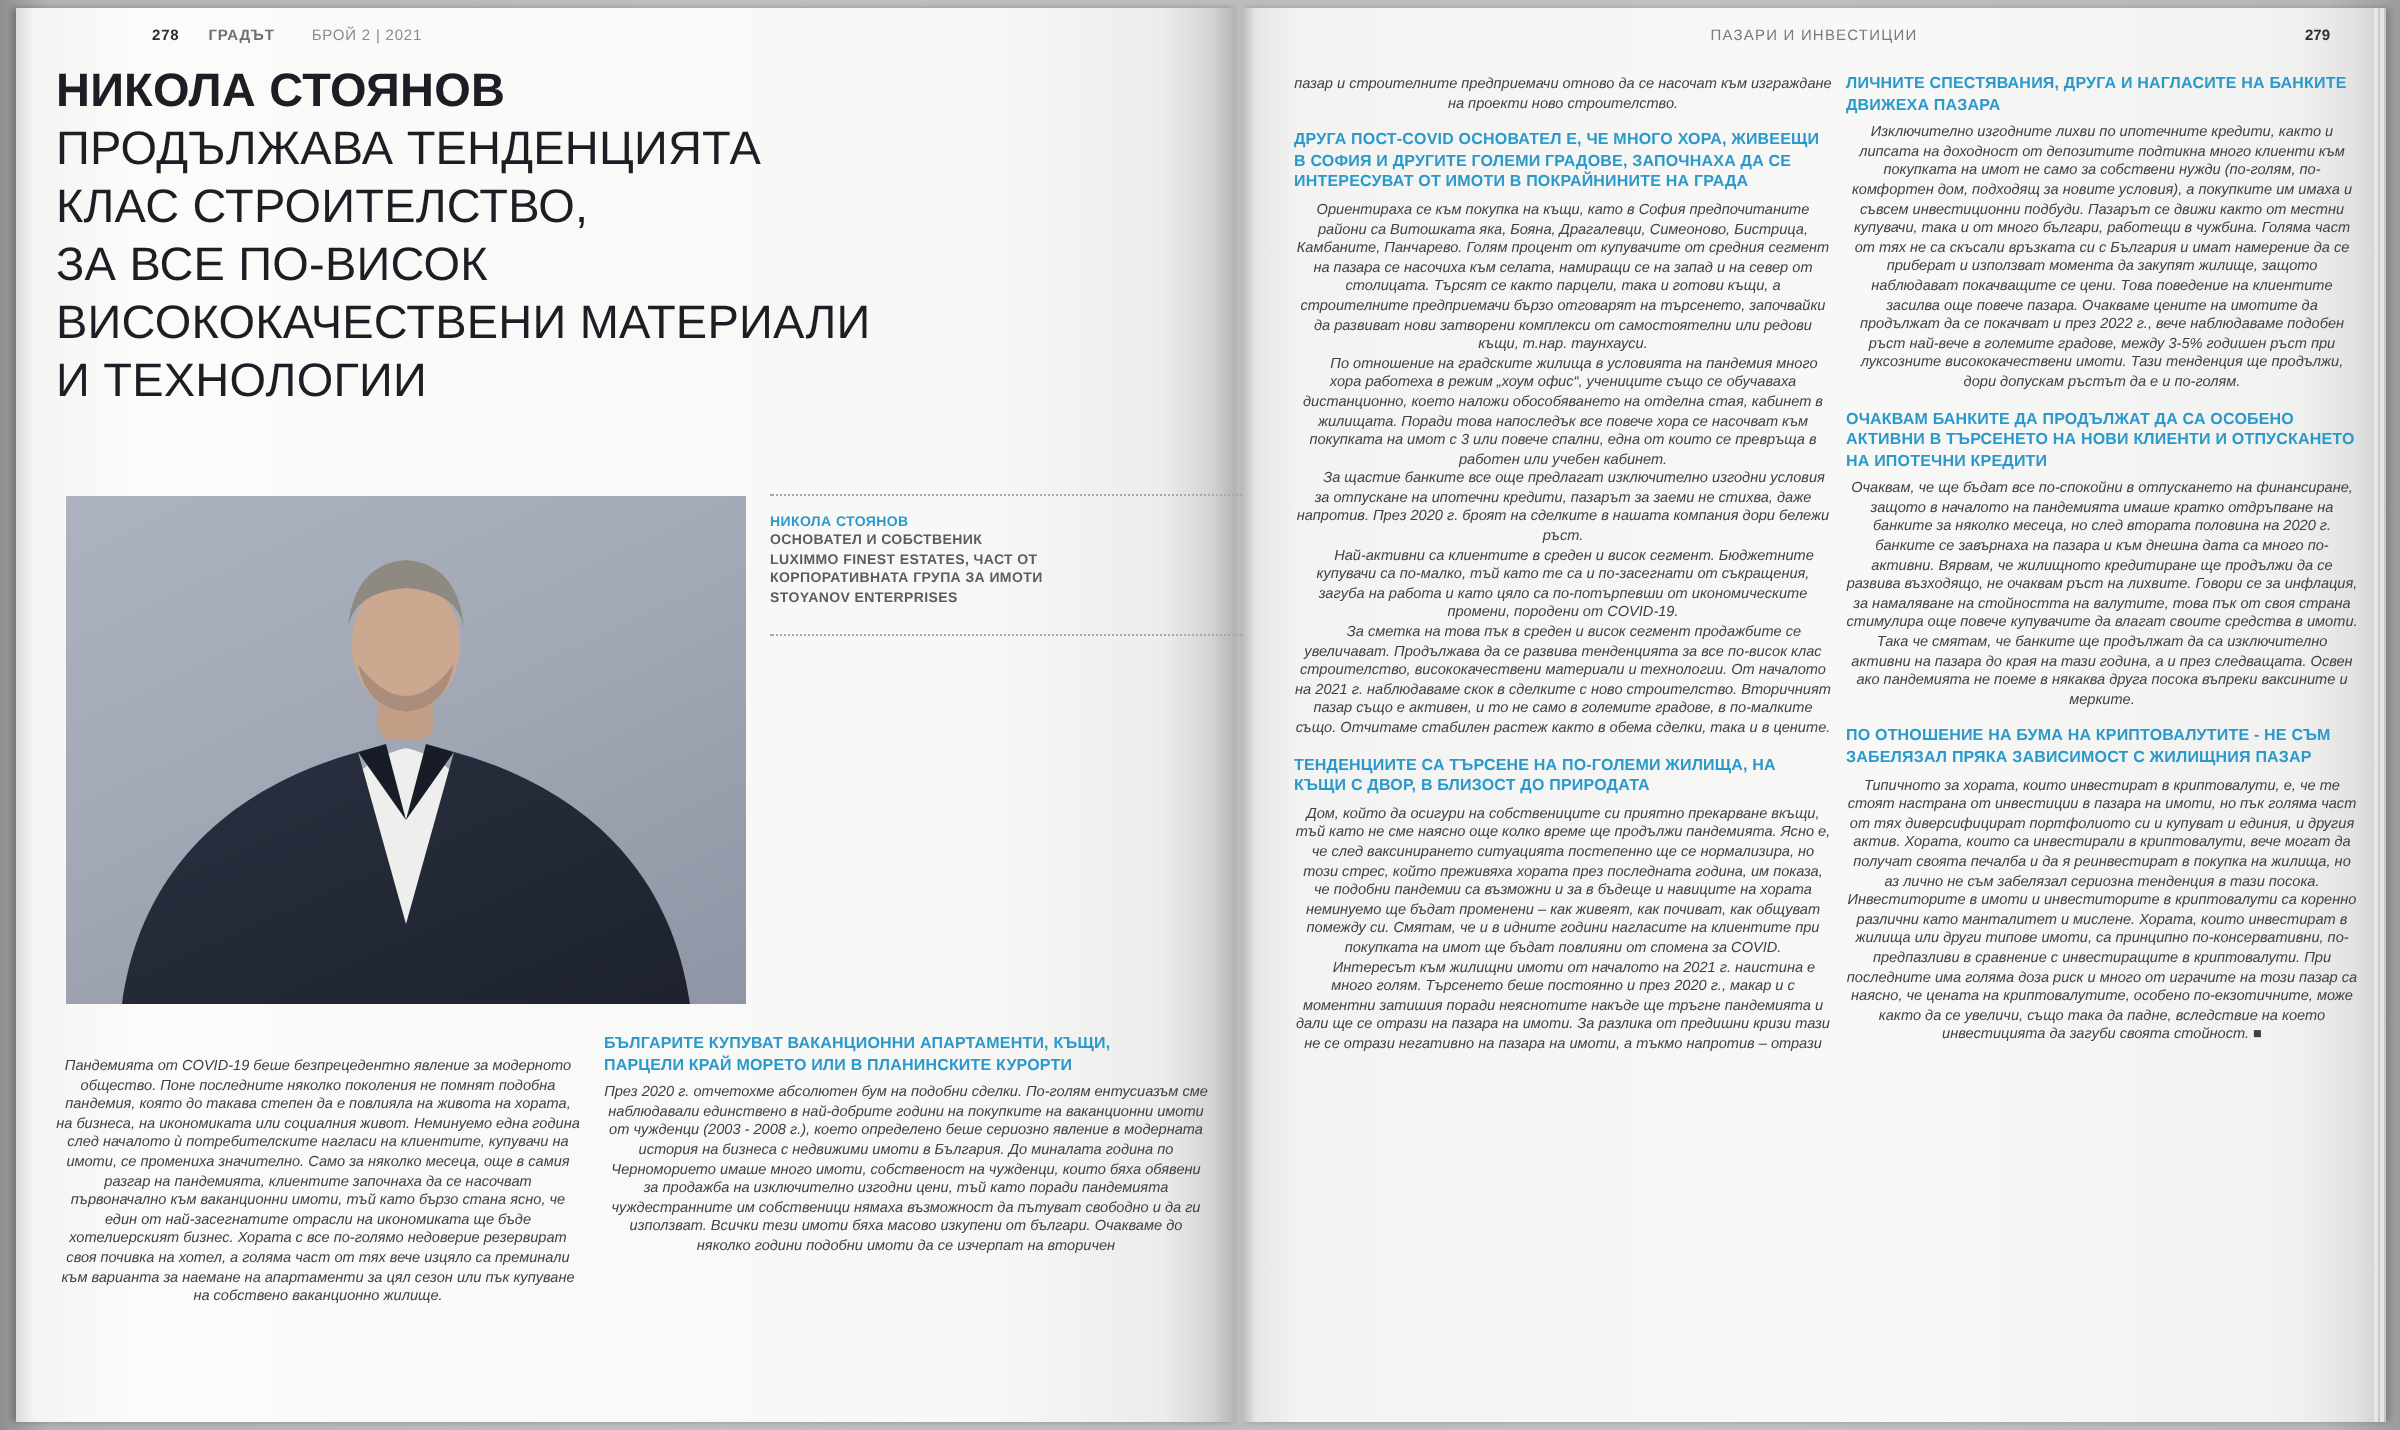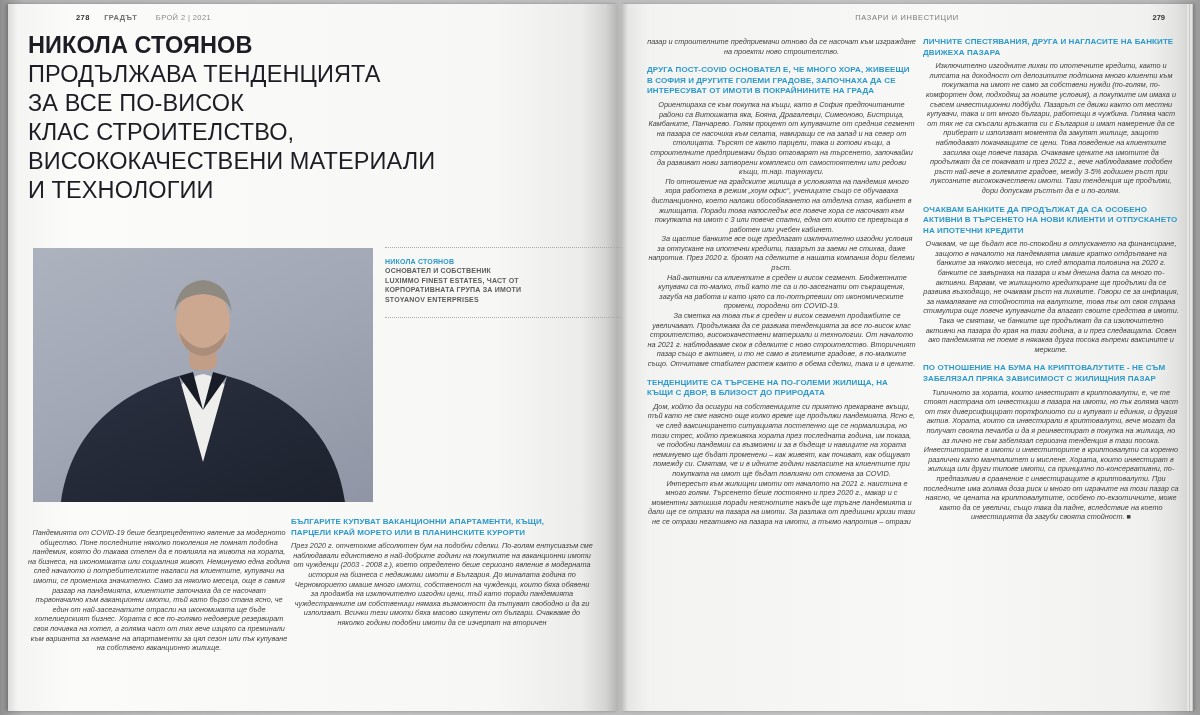--- a/index.html
+++ b/index.html
@@ -45,42 +45,42 @@
   .cap-name{color:var(--accent,#2b99cc);font-weight:bold;}
   .cap-line{color:#5c5c5c;font-weight:bold;}
   .bodycol{position:absolute;font-size:7.3px;line-height:9.6px;color:#414141;
     font-style:italic;text-align:left;}
   .bodycol p{margin:0;text-align:center;}
   .bodycol p.indent{text-indent:11px;}
   .subhead{font-size:8px;line-height:10.6px;font-weight:bold;font-style:normal;
     color:var(--accent,#2b99cc);margin:9px 0 3px 0;letter-spacing:.1px;}
   .bodycol > :first-child{margin-top:0;}
   .col1{left:20px;top:524px;width:262px;}
-  .col2{left:283px;top:513px;width:302px;}
+  .col2{left:294px;top:513px;width:302px;}
   .col2 .subhead{width:288px;}
   .col3{left:26px;top:33px;width:269px;}
   .col4{left:302px;top:33px;width:256px;}
 </style>
 </head>
 <body>
 
 <div class="spread">
 
   <div class="page page-left">
     <div class="pheader">
       <span class="pnum">278</span>
       <span class="mag">ГРАДЪТ</span>
       <span class="issue">БРОЙ 2 | 2021</span>
     </div>
 
     <h1 class="headline">
       <span class="hl-line hl-bold">НИКОЛА СТОЯНОВ</span>
       <span class="hl-line">ПРОДЪЛЖАВА ТЕНДЕНЦИЯТА</span>
+      <span class="hl-line">КЛАС СТРОИТЕЛСТВО,</span>
       <span class="hl-line">ЗА ВСЕ ПО-ВИСОК</span>
-      <span class="hl-line">КЛАС СТРОИТЕЛСТВО,</span>
       <span class="hl-line">ВИСОКОКАЧЕСТВЕНИ МАТЕРИАЛИ</span>
       <span class="hl-line">И ТЕХНОЛОГИИ</span>
     </h1>
 
     <div class="photo">
       <svg viewBox="0 0 340 254" preserveAspectRatio="none">
         <defs>
           <linearGradient id="suitg" x1="0" y1="0" x2="1" y2="1">
             <stop offset="0" stop-color="#2a3040"></stop>
               <stop offset="1" stop-color="#1d222e"></stop>

